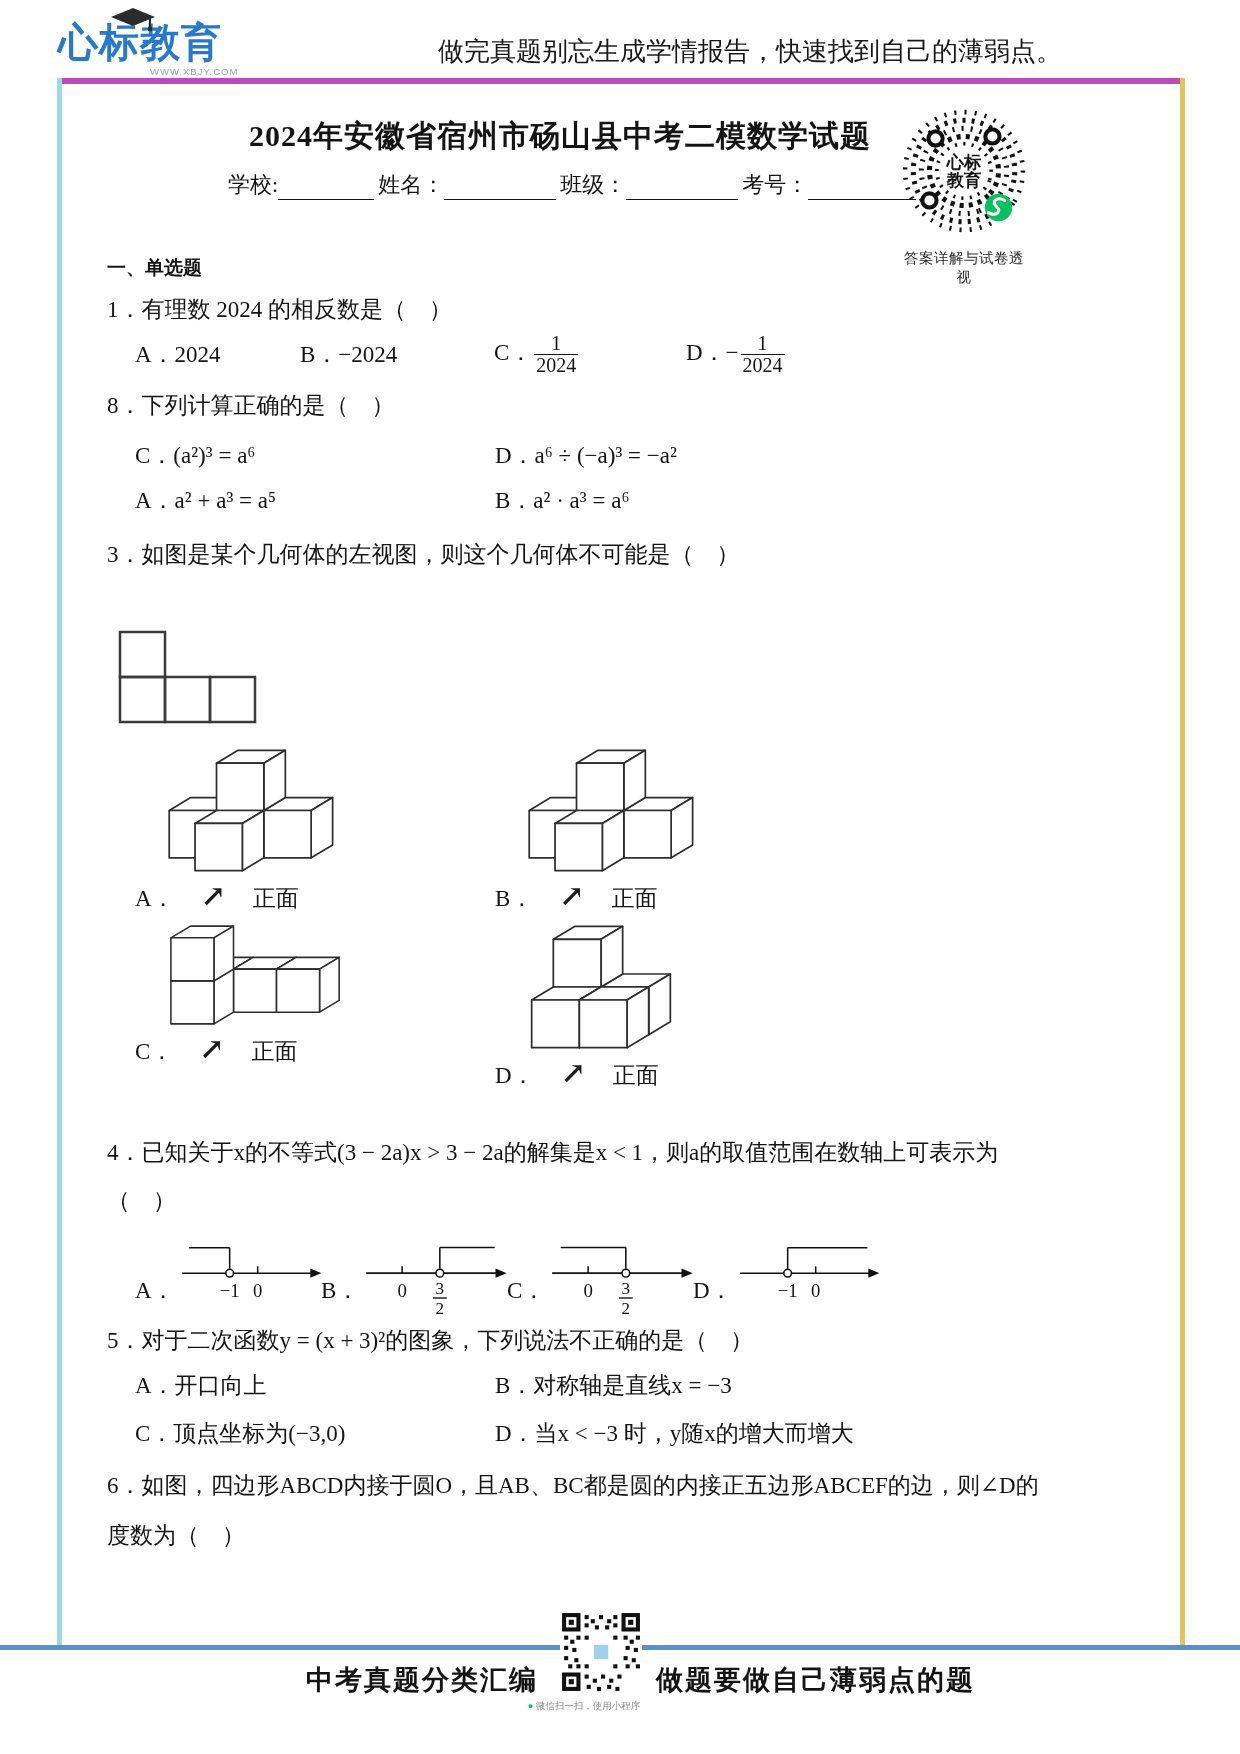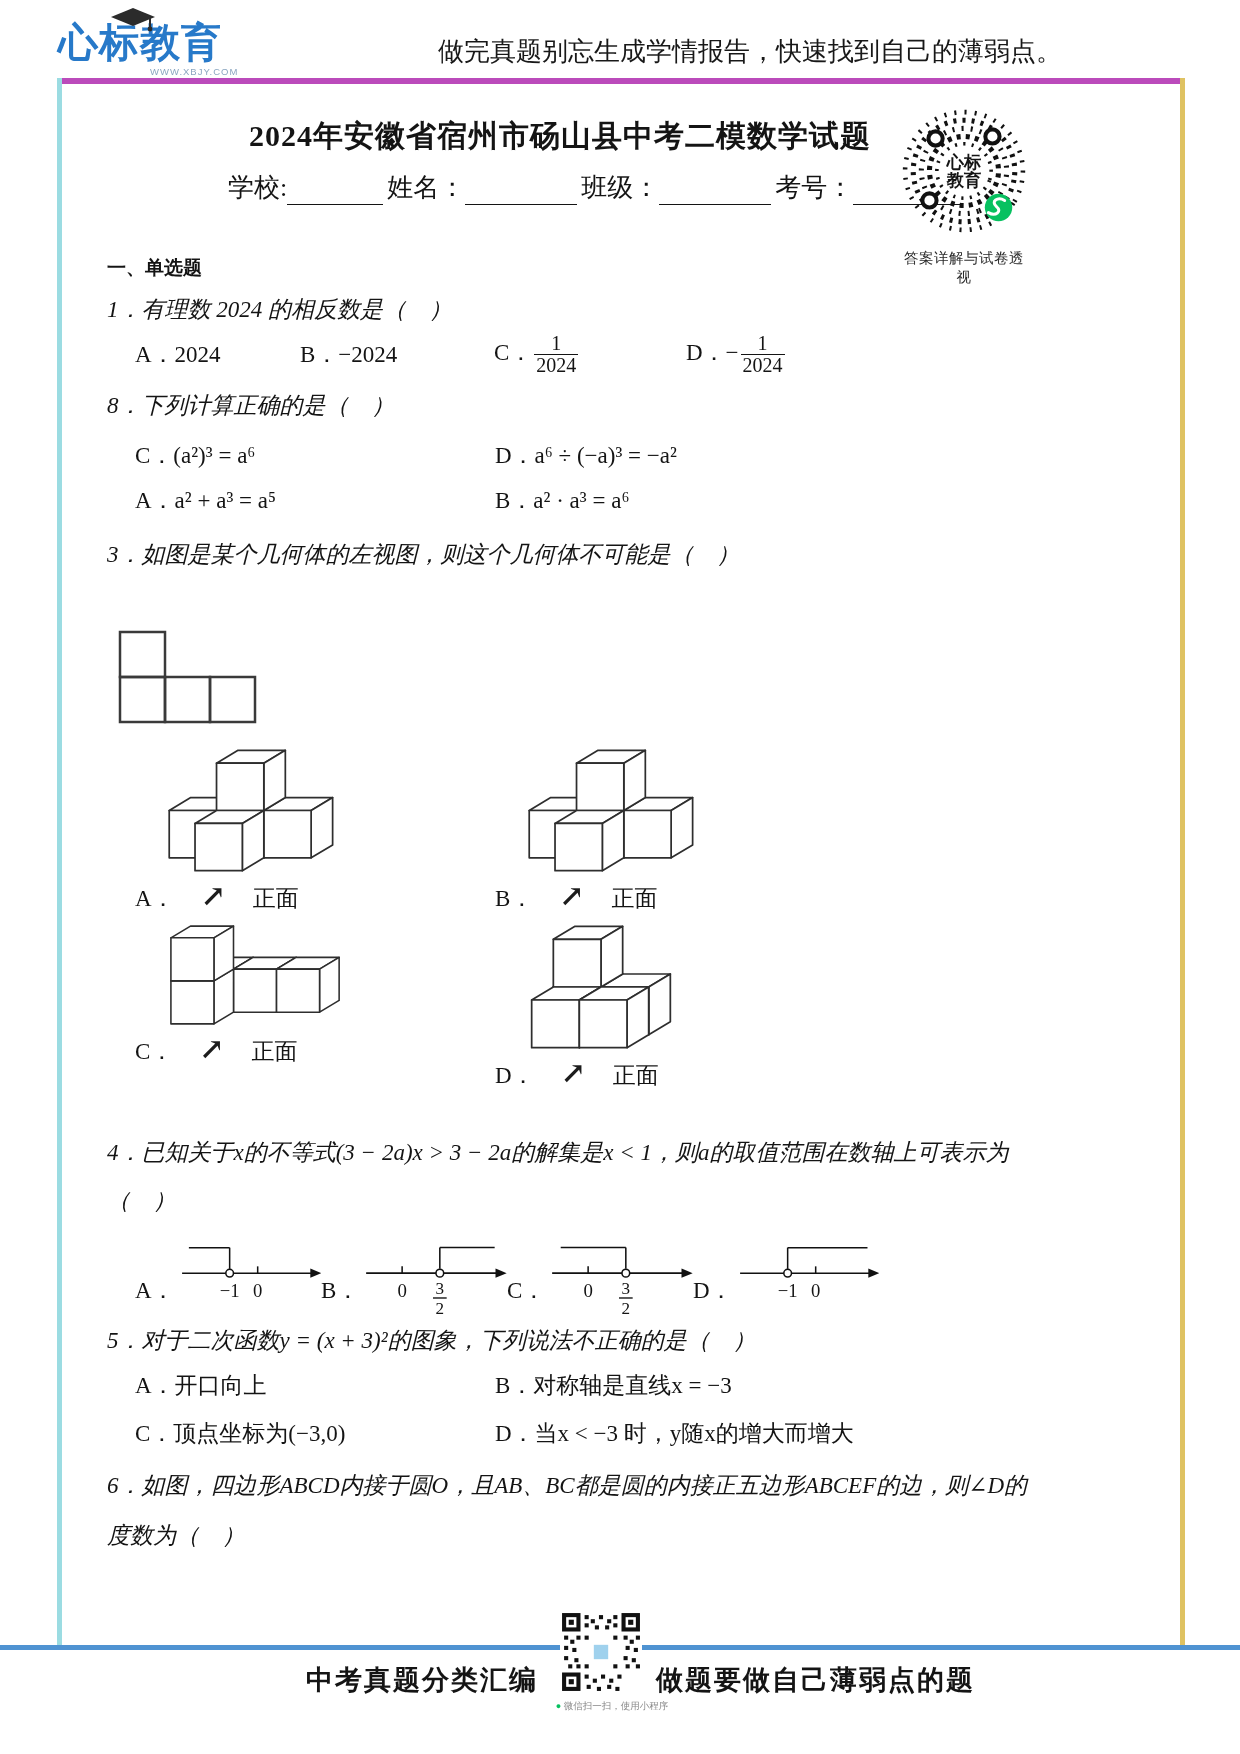--- a/index.html
+++ b/index.html
@@ -17,34 +17,34 @@
   .logo-text{font-family:"Liberation Sans","DejaVu Sans",sans-serif;font-weight:bold;
              font-size:40px;color:#2779c9;letter-spacing:1px;line-height:52px;}
   .cap{position:absolute;left:52px;top:-9px;}
   .logo-url{position:absolute;left:92px;bottom:-3px;font-size:9.5px;color:#8aa6c0;
             font-family:"Liberation Sans","DejaVu Sans",sans-serif;letter-spacing:1px;}
   .tagline{position:absolute;left:0;top:34px;width:1062px;text-align:right;font-size:26px;color:#181818;}
 
   
   .title{position:absolute;left:160px;top:116px;width:800px;text-align:center;
          font-size:30px;font-weight:bold;letter-spacing:1px;}
-  .info-line{position:absolute;left:228px;top:170px;font-size:26px;display:flex;align-items:flex-end;white-space:nowrap;}
+  .info-line{position:absolute;left:228px;top:170px;font-size:22px;display:flex;align-items:flex-end;white-space:nowrap;}
   .blank{display:inline-block;border-bottom:1.6px solid #141414;height:24px;}
   .b1{width:96px}.b2{width:112px}.b3{width:112px}.b4{width:108px}
   .info-line .lbl{margin-left:4px;}
 
   
   .qr-top{position:absolute;left:897px;top:106px;width:134px;text-align:center;}
   .qr-top .caption{margin-top:9px;font-size:14.5px;color:#2a2a2a;letter-spacing:0.5px;
                    font-family:"Liberation Sans","DejaVu Sans",sans-serif;}
 
   
   .content{position:absolute;left:107px;top:255px;width:1012px;font-size:23px;line-height:1.38;}
   .section-heading{font-family:"Liberation Sans","DejaVu Sans",sans-serif;font-weight:bold;font-size:19px;}
-  .stem{margin-top:13px;font-style:italic;}
+  .stem{margin-top:13px;}
   .opt-row{display:flex;margin-left:28px;align-items:baseline;white-space:nowrap;}
   .q1-row{min-height:58px;align-items:center;}
   .q1-a{width:165px}.q1-b{width:194px}.q1-c{width:192px}
   .two-col .c1{width:360px;}
   .mt6{margin-top:6px}.mt14{margin-top:14px}.mt16{margin-top:16px}.mt18{margin-top:18px}
   .mt20{margin-top:20px}.mt22{margin-top:22px}.mt45{margin-top:45px}
 
   .frac{display:inline-block;text-align:center;vertical-align:middle;line-height:1.08;font-size:20px;margin:0 2px;}
   .frac .num{display:block;border-bottom:1.6px solid #141414;padding:0 4px;}
   .frac .den{display:block;padding:0 2px;}
@@ -62,21 +62,21 @@
   
   .nl-row{display:flex;margin-left:28px;margin-top:12px;}
   .nl-group{display:flex;align-items:flex-end;width:186px;}
   .nl-group .nl-label{margin-bottom:12px;margin-right:2px;}
   svg text{font-family:"Liberation Serif","DejaVu Serif",serif;fill:#141414;}
 
   
   .footer-left{position:absolute;left:306px;top:1662px;font-size:27px;font-weight:600;letter-spacing:2px;}
   .footer-right{position:absolute;left:656px;top:1662px;font-size:27px;font-weight:600;letter-spacing:2px;}
   .qr-footer{position:absolute;left:560px;top:1611px;width:82px;}
-  .qr-footer-caption{position:absolute;left:532px;top:1700px;width:160px;text-align:center;
+  .qr-footer-caption{position:absolute;left:504px;top:1700px;width:160px;text-align:center;
                      font-size:9.5px;color:#888;font-family:"Liberation Sans","DejaVu Sans",sans-serif;}
   .qr-footer-caption .dot{color:#07c160;font-size:9px;}
 </style>
 </head>
 <body>
 
 <svg width="0" height="0" style="position:absolute" aria-hidden="true">
   <defs>
     <g id="cube">
       <polygon points="0,0 20,-12 64,-12 44,0" fill="#fff" stroke="#2e2e2e" stroke-width="1.6" stroke-linejoin="round"></polygon>

